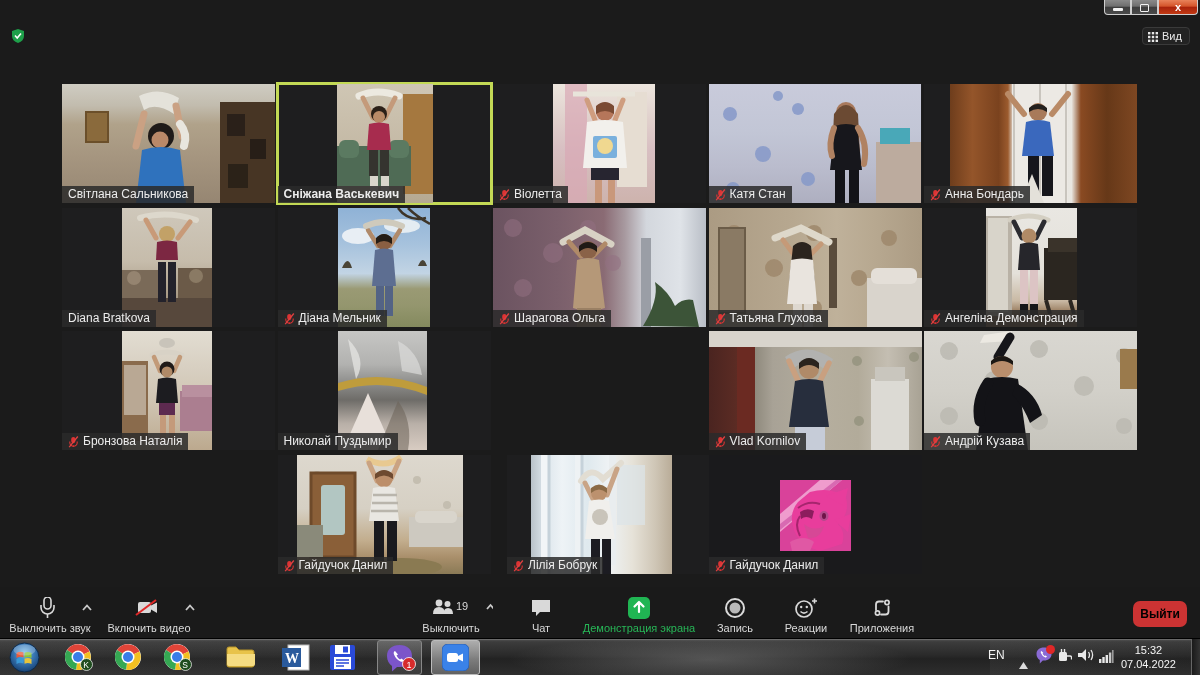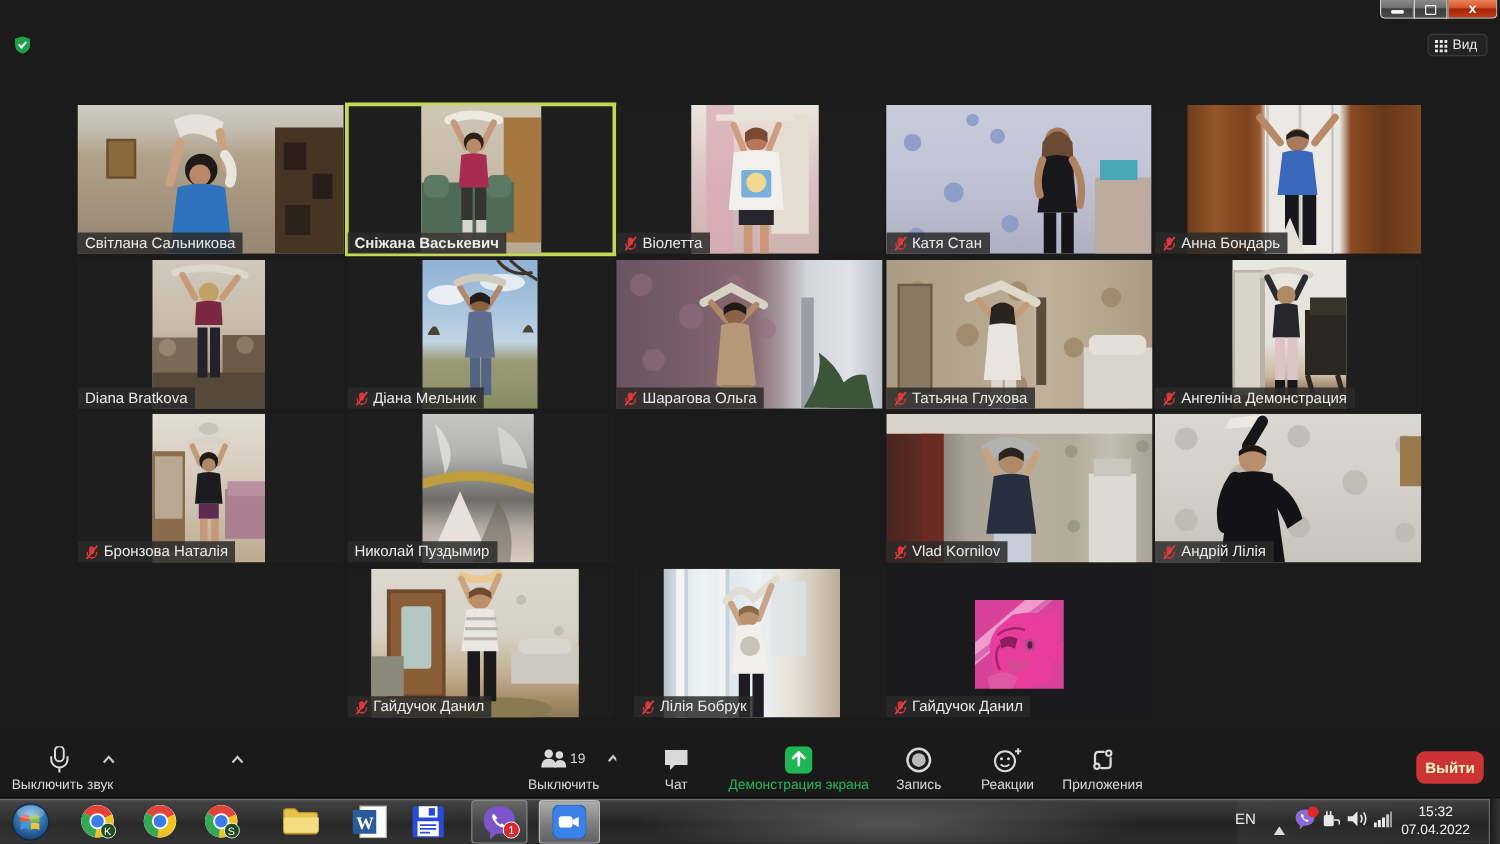--- a/index.html
+++ b/index.html
@@ -28,21 +28,21 @@
 .vid{position:absolute;top:0;height:119px}
 .lbl{position:absolute;left:0;bottom:0;background:rgba(42,42,42,0.85);color:#ececec;font-size:12px;
  height:17px;line-height:17px;padding:0 6px;display:flex;align-items:center;gap:4px;white-space:nowrap}
 .lbl .mi{flex:0 0 auto;margin-top:1px}
 
 #toolbar{position:absolute;left:0;top:587px;width:1200px;height:51px;background:#1a1a1a}
 .tbi{position:absolute;top:10px;color:#d9d9d9;font-size:11px;text-align:center}
 .tbi .ic{height:22px;margin-bottom:3px}
 .tbi .tx{white-space:nowrap}
 .green{color:#27b757}
-#leave{position:absolute;right:13px;top:14px;width:54px;height:26px;background:#cc3333;border-radius:7px;color:#fef9c3;font-size:12px;font-weight:bold;text-align:center;line-height:26px}
+#leave{position:absolute;right:13px;top:14px;width:54px;height:26px;background:#cc3333;border-radius:7px;color:#000000;font-size:12px;font-weight:bold;text-align:center;line-height:26px}
 
 #taskbar{position:absolute;left:0;top:638px;width:1200px;height:37px;
  background:linear-gradient(180deg,#555 0%,#3c3c3c 8%,#2a2a2a 45%,#222 55%,#2e2e2e 100%);border-top:1px solid #000}
 #taskbar:before{content:"";position:absolute;left:0;top:0;width:100%;height:1px;background:#6a6a6a}
 .tb-smoke{position:absolute;top:0;height:37px;pointer-events:none}
 .tkico{position:absolute;top:4px}
 .tkbtn{position:absolute;top:1px;height:35px;border:1px solid #888;border-radius:3px;background:linear-gradient(180deg,rgba(150,150,150,.45),rgba(80,80,80,.35))}
 .tkbtn.active{background:linear-gradient(180deg,rgba(210,210,210,.75),rgba(140,140,140,.55));border-color:#bbb}
 .tray{position:absolute;top:0;height:37px;color:#f2f2f2}
 #clock{position:absolute;right:24px;top:4px;text-align:center;color:#f5f5f5;font-size:11px;line-height:14px}
@@ -413,21 +413,21 @@
        <path d="M92 52 Q112 62 118 84 L106 92 Q98 72 88 64 Z" fill="#131317"></path>
        <path d="M64 52 Q52 70 56 90" stroke="#131317" stroke-width="11" fill="none" stroke-linecap="round"></path>
         </svg></div>
       <div class="lbl">
         <svg class="mi" width="11" height="12" viewBox="0 0 11 12">
           <rect x="3.2" y="1" width="4.2" height="6.2" rx="2.1" fill="#d33"></rect>
           <path d="M1.8 5.5v1a3.7 3.7 0 0 0 7.4 0v-1" fill="none" stroke="#d33" stroke-width="1.1"></path>
           <line x1="5.3" y1="9.2" x2="5.3" y2="11" stroke="#d33" stroke-width="1.1"></line>
           <line x1="9.8" y1="0.5" x2="1.2" y2="11.2" stroke="#e04040" stroke-width="1.3"></line>
         </svg>
-        <span>Андрій Лілія</span>
+        <span>Андрій Кузава</span>
       </div>
     </div>
 <div class="tile" style="left:277.5px;top:455px;">
       <div class="vid" style="left:19.5px;width:166px;background:linear-gradient(180deg,#ddd8ce 0%,#d6d0c4 45%,#c2ad8d 72%,#a98f6b 86%,#8a7a56 100%)"><svg width="166" height="119" viewBox="0 0 166 119" preserveAspectRatio="none">
           <g fill="#c2bcae" opacity="0.9">
             <circle cx="20" cy="20" r="4"></circle>
             <circle cx="55" cy="40" r="4"></circle>
             <circle cx="120" cy="25" r="4"></circle>
             <circle cx="150" cy="50" r="4"></circle>
             <circle cx="30" cy="60" r="4"></circle>
@@ -516,20 +516,28 @@
  <svg style="position:absolute;left:184px;top:16px" width="12" height="9" viewBox="0 0 12 9">
         <path d="M2 7 l4 -4.5 l4 4.5" fill="none" stroke="#c9c9c9" stroke-width="1.8"></path>
       </svg>
  <div class="tbi" style="left:8px;width:84px">
   <div class="ic"><svg width="40" height="22" viewBox="0 0 40 22">
             <rect x="14" y="0" width="7" height="12" rx="3.5" fill="none" stroke="#d9d9d9" stroke-width="1.6"></rect>
             <path d="M11 8v2.5a6.5 6.5 0 0 0 13 0V8" fill="none" stroke="#d9d9d9" stroke-width="1.6"></path>
             <line x1="17.5" y1="17" x2="17.5" y2="21" stroke="#d9d9d9" stroke-width="1.6"></line>
           </svg></div>
   <div class="tx">Выключить звук</div>
+ </div>
+ <div class="tbi" style="left:104px;width:90px">
+  <div class="ic"><svg width="46" height="22" viewBox="0 0 46 22">
+            <rect x="12" y="5" width="13" height="11" rx="2" fill="#d9d9d9"></rect>
+            <path d="M25 8.5 L31 5.5 V16 L25 12.5 Z" fill="#d9d9d9"></path>
+            <line x1="10" y1="18" x2="30" y2="3" stroke="#e02828" stroke-width="2"></line>
+          </svg></div>
+  <div class="tx">Включить видео</div>
  </div>
  <div class="tbi" style="left:409px;width:84px">
   <div class="ic"><svg width="84" height="22" viewBox="0 0 84 22">
             <g fill="#d9d9d9">
               <circle cx="30" cy="6" r="3.4"></circle>
               <path d="M24 17 q0 -7 6 -7 q6 0 6 7 Z"></path>
               <circle cx="38.5" cy="7" r="3"></circle>
               <path d="M34.5 17 q0 -6 4.5 -6 q5 0 5 6 Z"></path>
             </g>
             <text x="47" y="13" font-size="11" fill="#d9d9d9" font-family="Liberation Sans">19</text>

